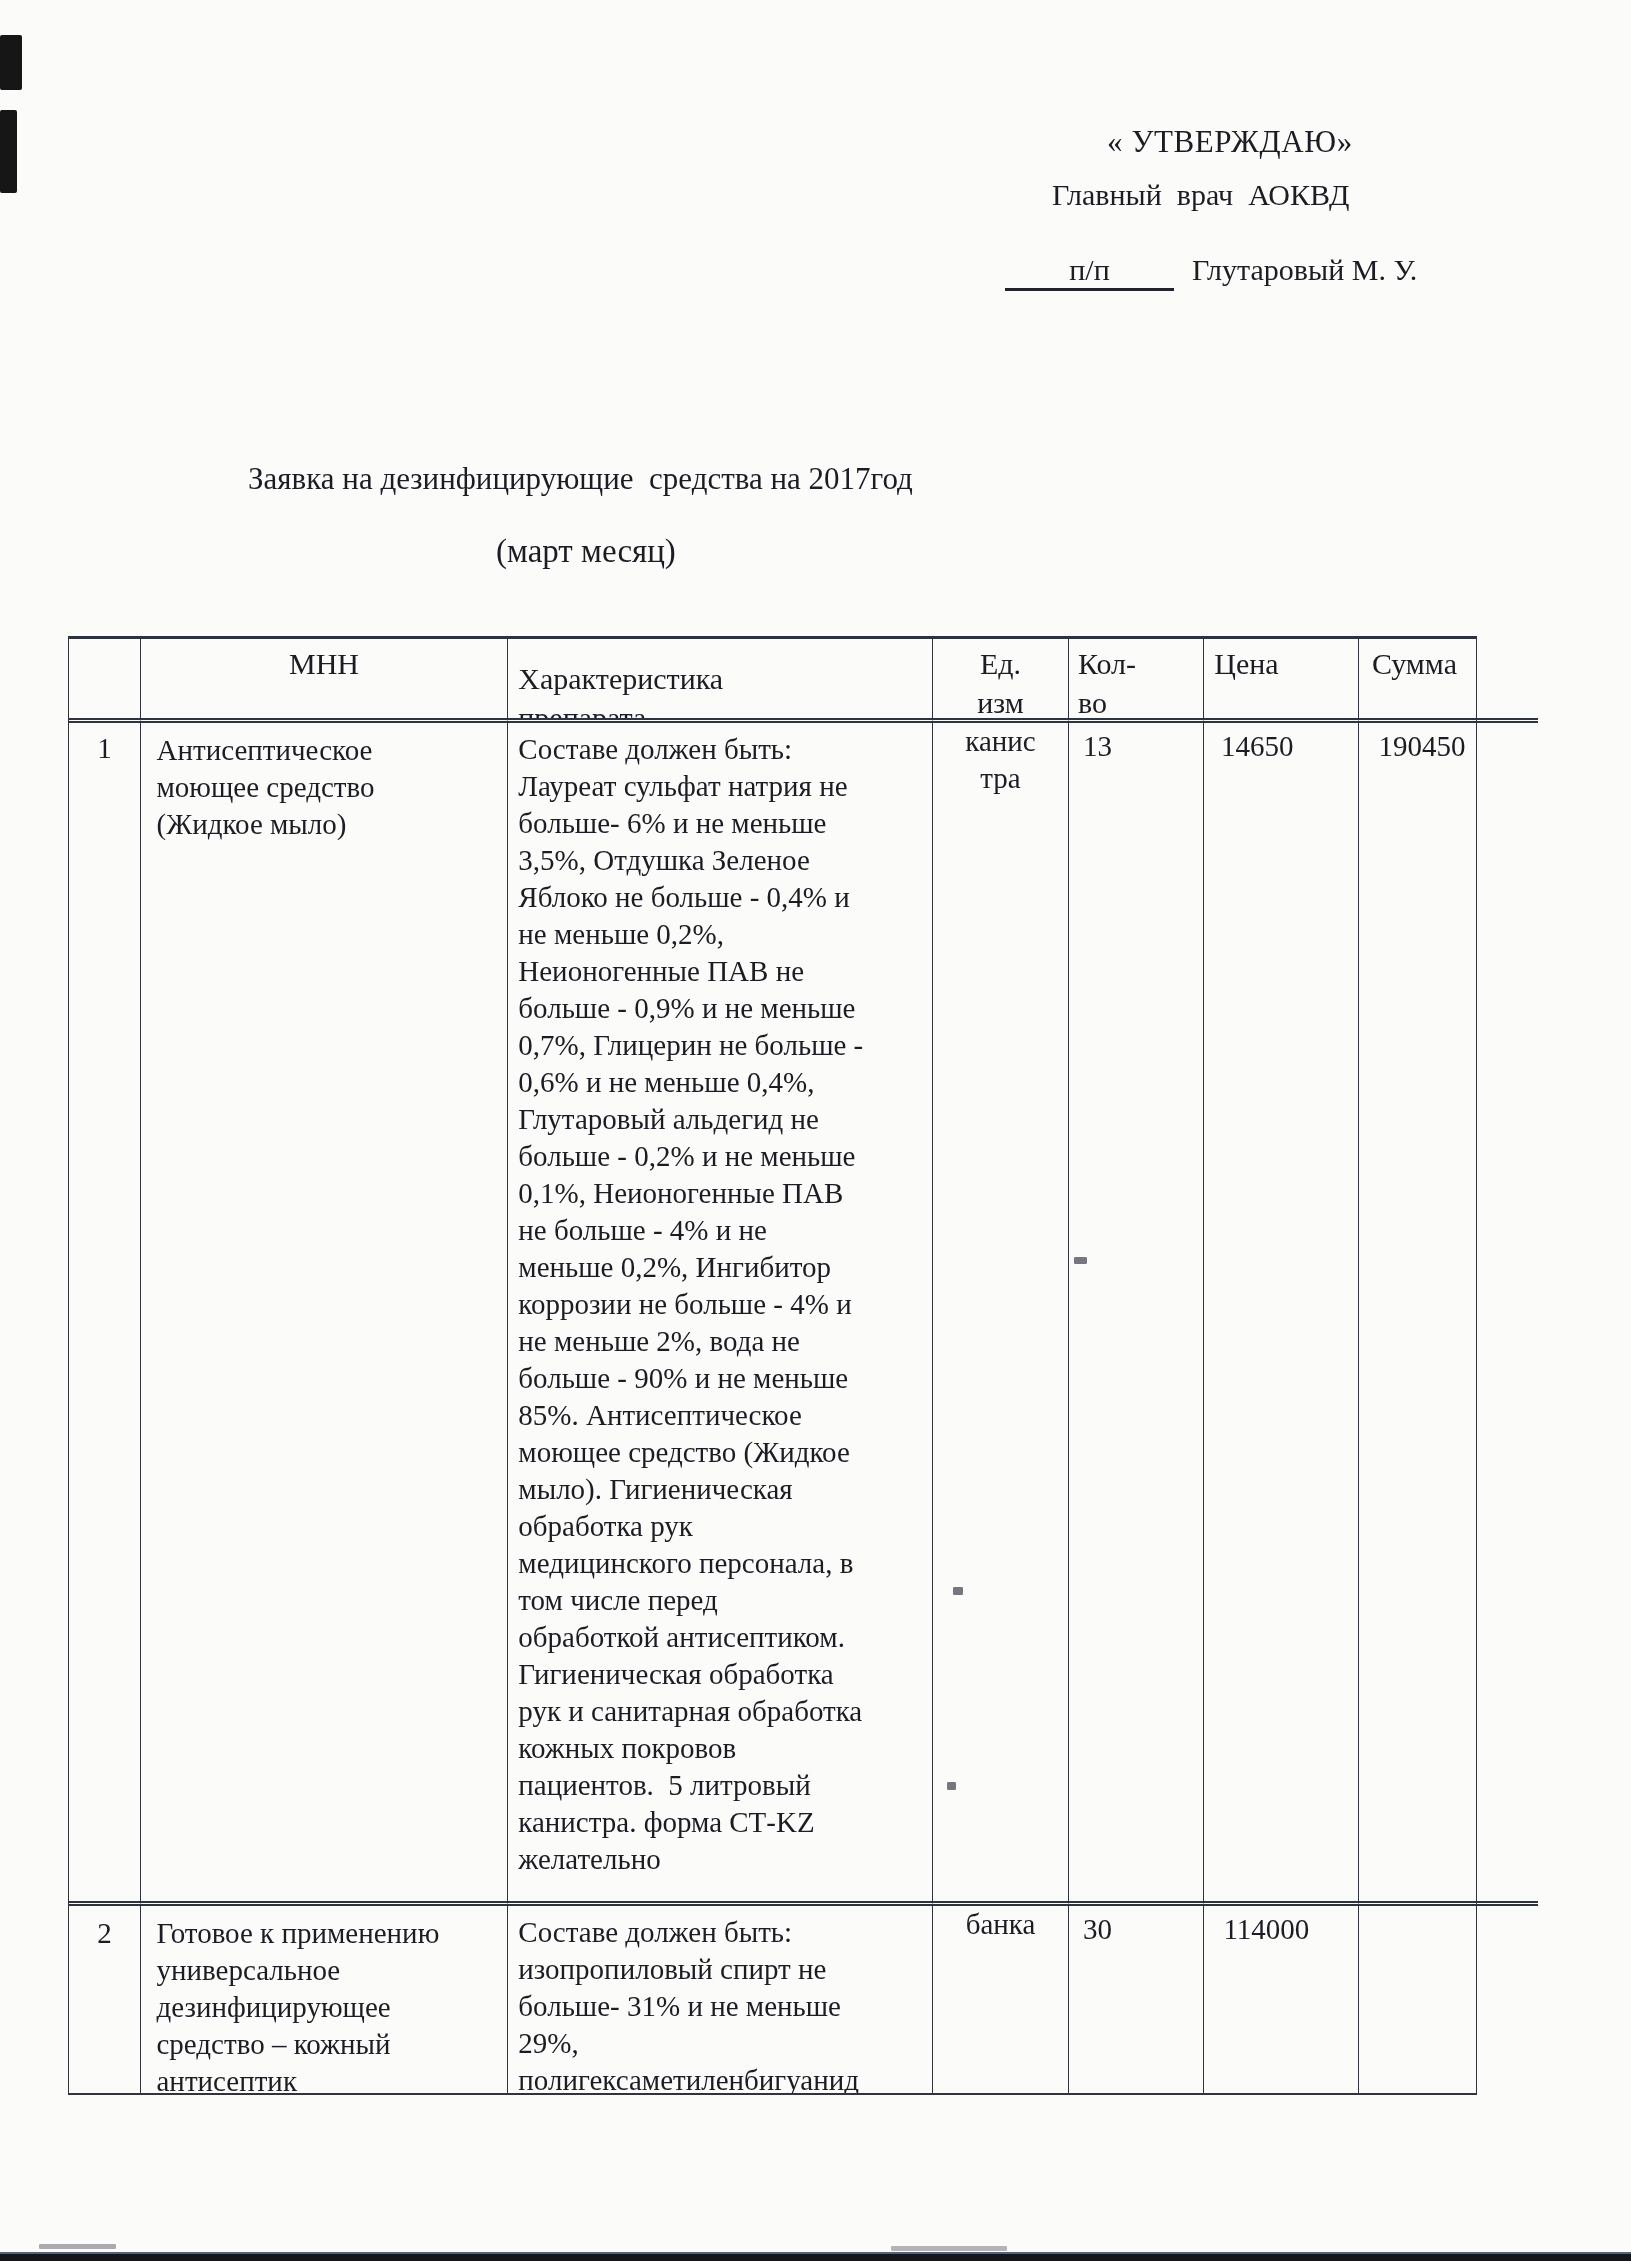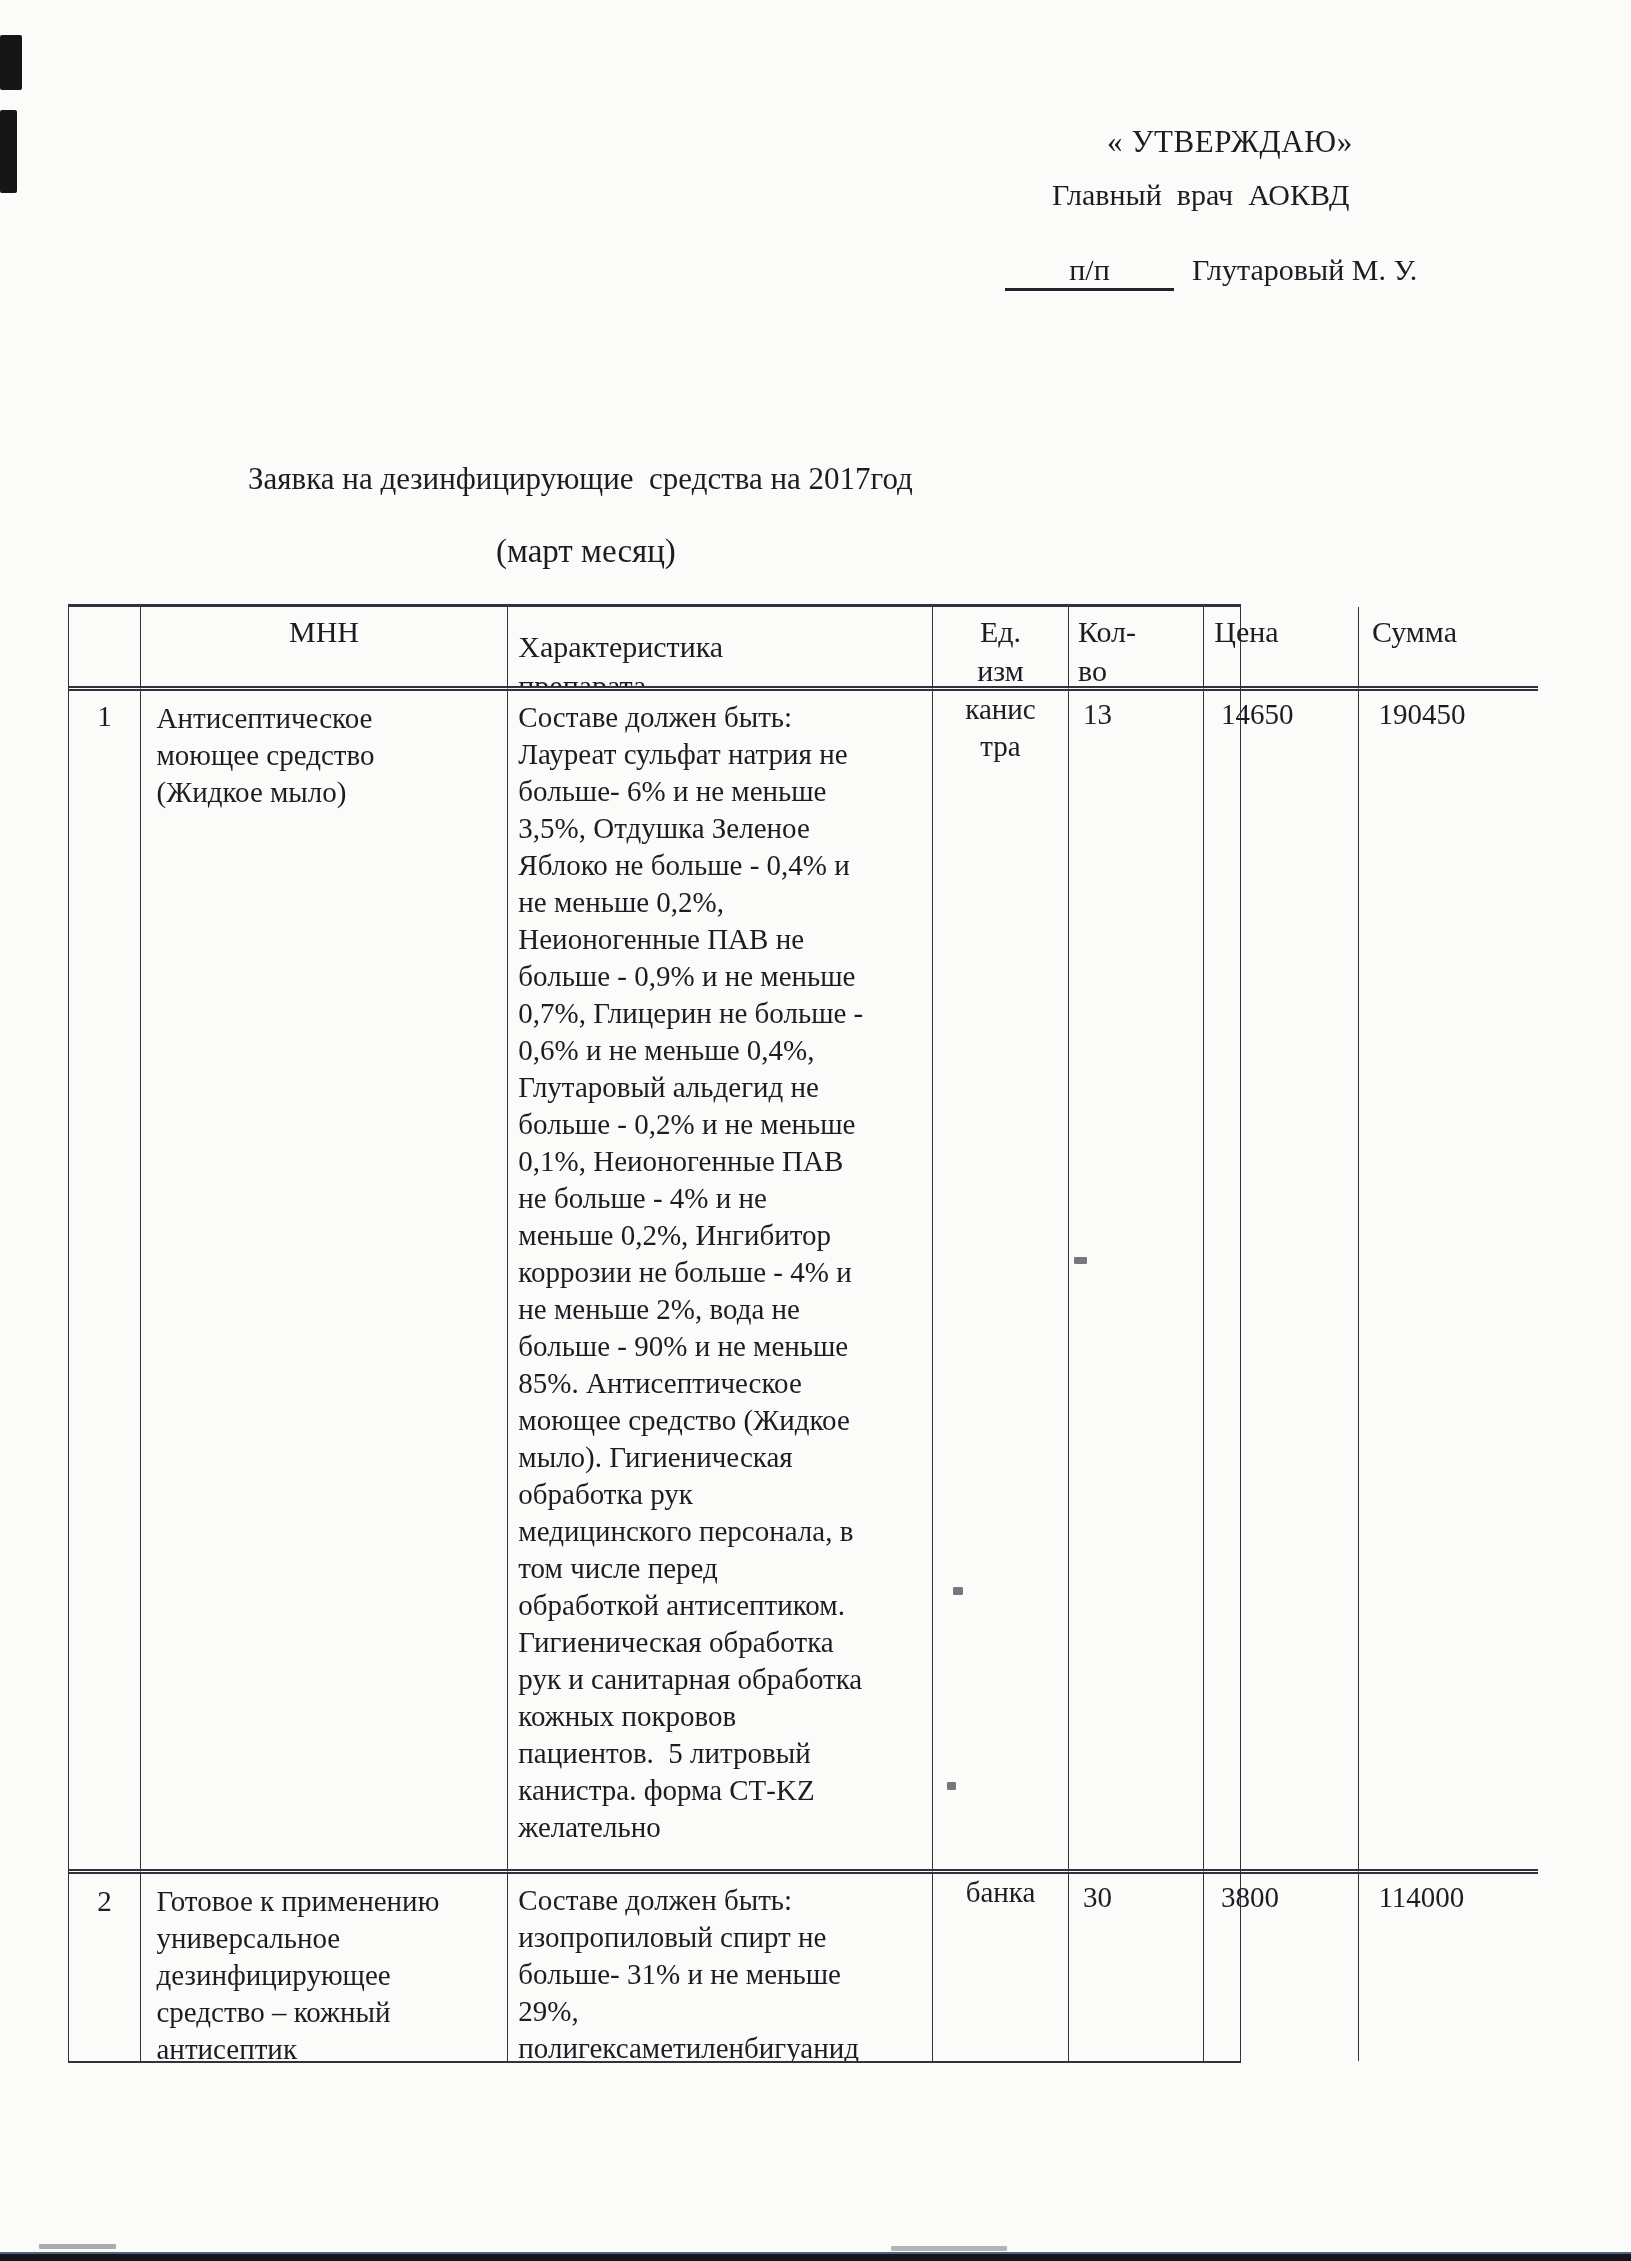--- a/index.html
+++ b/index.html
@@ -21,21 +21,21 @@
     border-bottom:3.2px solid #23232b;padding-bottom:1.3px;
   }
   .sig-name{display:inline-block;margin-left:18px;}
 
   
   .doc-title{left:248px;top:454px;font-size:31px;margin-top:7px;}
   .doc-subtitle{left:496px;top:533px;font-size:33px;}
 
   
   .req-table{
-    left:68px;top:604px;width:1173px;
+    left:68px;top:636px;width:1409px;
     display:grid;
     grid-template-columns:72px 367px 425px 136px 135px 155px 179px;
     grid-template-rows:84px 1183px 187px;
     border-top:3.2px solid #2e3340;
     border-left:1.9px solid #32323c;
     border-right:1.9px solid #32323c;
     border-bottom:2.6px solid #32323c;
     box-sizing:border-box;
     background:transparent;
   }
@@ -139,21 +139,20 @@
 дезинфицирующее
 средство – кожный
 антисептик</div>
   <div class="cell pad-char pre" style="border-bottom:none;">Составе должен быть:
 изопропиловый спирт не
 больше- 31% и не меньше
 29%,
 полигексаметиленбигуанид</div>
   <div class="cell t-center unit-cell pre" style="border-bottom:none;">банка</div>
   <div class="cell pad-num pre" style="border-bottom:none;">30</div>
-  <div class="cell pad-price pre" style="border-bottom:none;">3800</div>
   <div class="cell pad-sum pre" style="border-bottom:none;">114000</div>
 </div>
 
 <div class="speck" style="left:1074px;top:1257px;width:13px;height:7px;"></div>
 <div class="speck" style="left:953px;top:1587px;width:10.3px;height:7.7px;"></div>
 <div class="speck" style="left:947px;top:1782px;width:9px;height:8.4px;"></div>
 <div class="speck" style="left:39px;top:2244px;width:77px;height:5.2px;opacity:.45;"></div>
 <div class="speck" style="left:891px;top:2246px;width:116px;height:4.5px;opacity:.4;"></div>
 
 <div class="scan-blue-line"></div>

